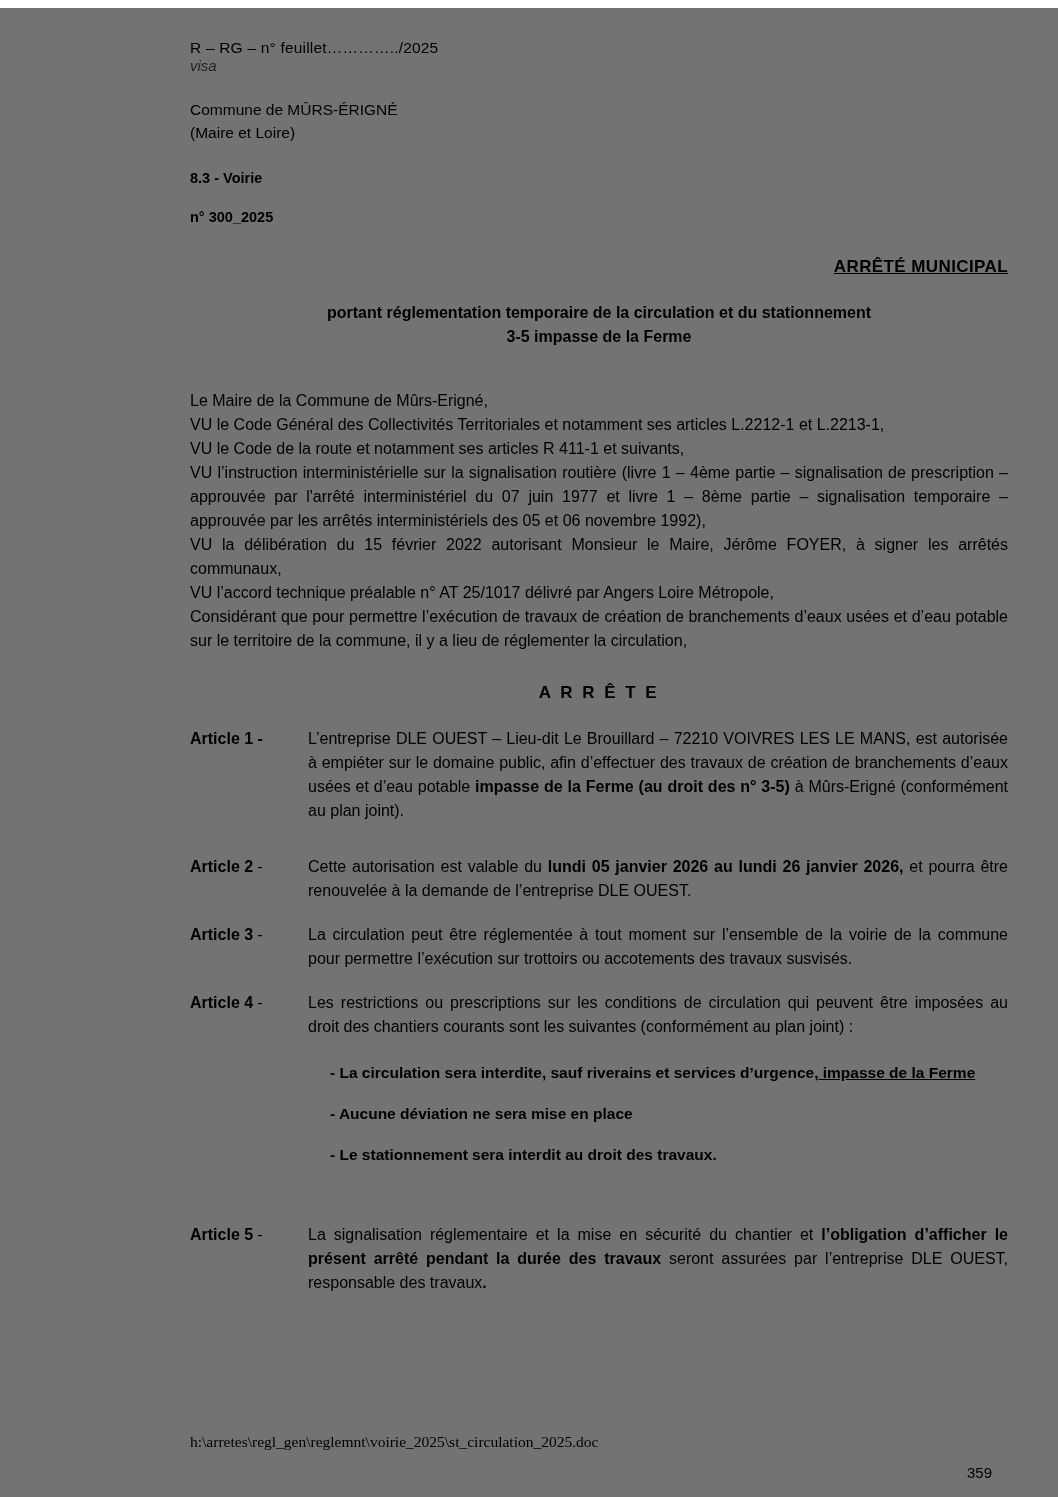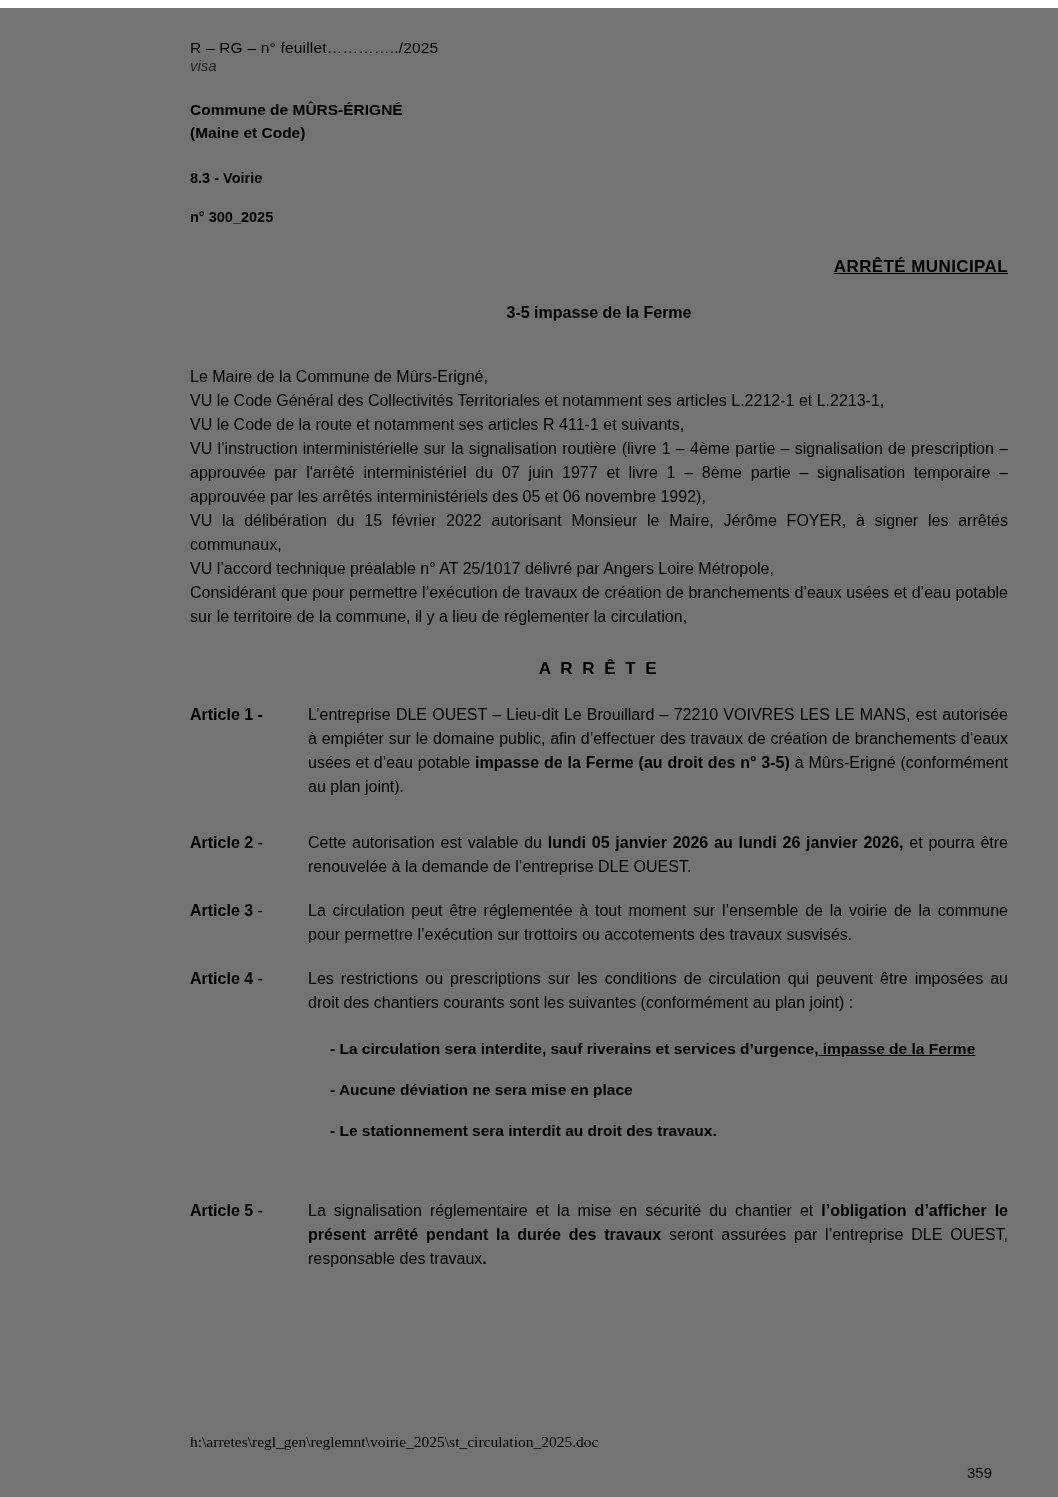--- a/index.html
+++ b/index.html
@@ -35,21 +35,21 @@
     color: #222;
     line-height: 1.2;
   }
   .spacer-18 { height: 18px; }
   .spacer-12 { height: 12px; }
   .spacer-24 { height: 24px; }
   .spacer-30 { height: 30px; }
   .spacer-40 { height: 40px; }
   .commune {
     font-size: 15.5px;
-    font-weight: bold;
+    font-weight: normal;
     line-height: 1.45;
   }
   .meta-line {
     font-size: 14.5px;
     font-weight: bold;
     line-height: 1.4;
   }
   .title-main {
     text-align: right;
     font-size: 17px;
@@ -129,36 +129,37 @@
 <div class="page">
 
   <div class="content">
 
     <div class="hdr-ref">R – RG – n° feuillet…………../2025</div>
     <div class="hdr-visa">visa</div>
 
     <div class="spacer-24"></div>
 
     <div class="commune">Commune de MÛRS-ÉRIGNÉ</div>
-    <div class="commune">(Maine et Code)</div>
+    <div class="commune">(Maire et Loire)</div>
 
     <div class="spacer-24"></div>
 
     <div class="meta-line">8.3 - Voirie</div>
 
     <div class="spacer-18"></div>
 
     <div class="meta-line">n° 300_2025</div>
 
     <div class="spacer-30"></div>
 
     <div class="title-main">ARRÊTÉ MUNICIPAL</div>
 
     <div class="spacer-24"></div>
 
+    <div class="title-sub">portant réglementation temporaire de la circulation et du stationnement</div>
     <div class="title-sub">3-5 impasse de la Ferme</div>
 
     <div class="spacer-40"></div>
 
     <div class="body-text">
       <p>Le Maire de la Commune de Mûrs-Erigné,</p>
       <p>VU le Code Général des Collectivités Territoriales et notamment ses articles L.2212-1 et L.2213-1,</p>
       <p>VU le Code de la route et notamment ses articles R 411-1 et suivants,</p>
       <p>VU l’instruction interministérielle sur la signalisation routière (livre 1 – 4ème partie – signalisation de prescription – approuvée par l'arrêté interministériel du 07 juin 1977 et livre 1 – 8ème partie – signalisation temporaire – approuvée par les arrêtés interministériels des 05 et 06 novembre 1992),</p>
       <p>VU la délibération du 15 février 2022 autorisant Monsieur le Maire, Jérôme FOYER, à signer les arrêtés communaux,</p>

